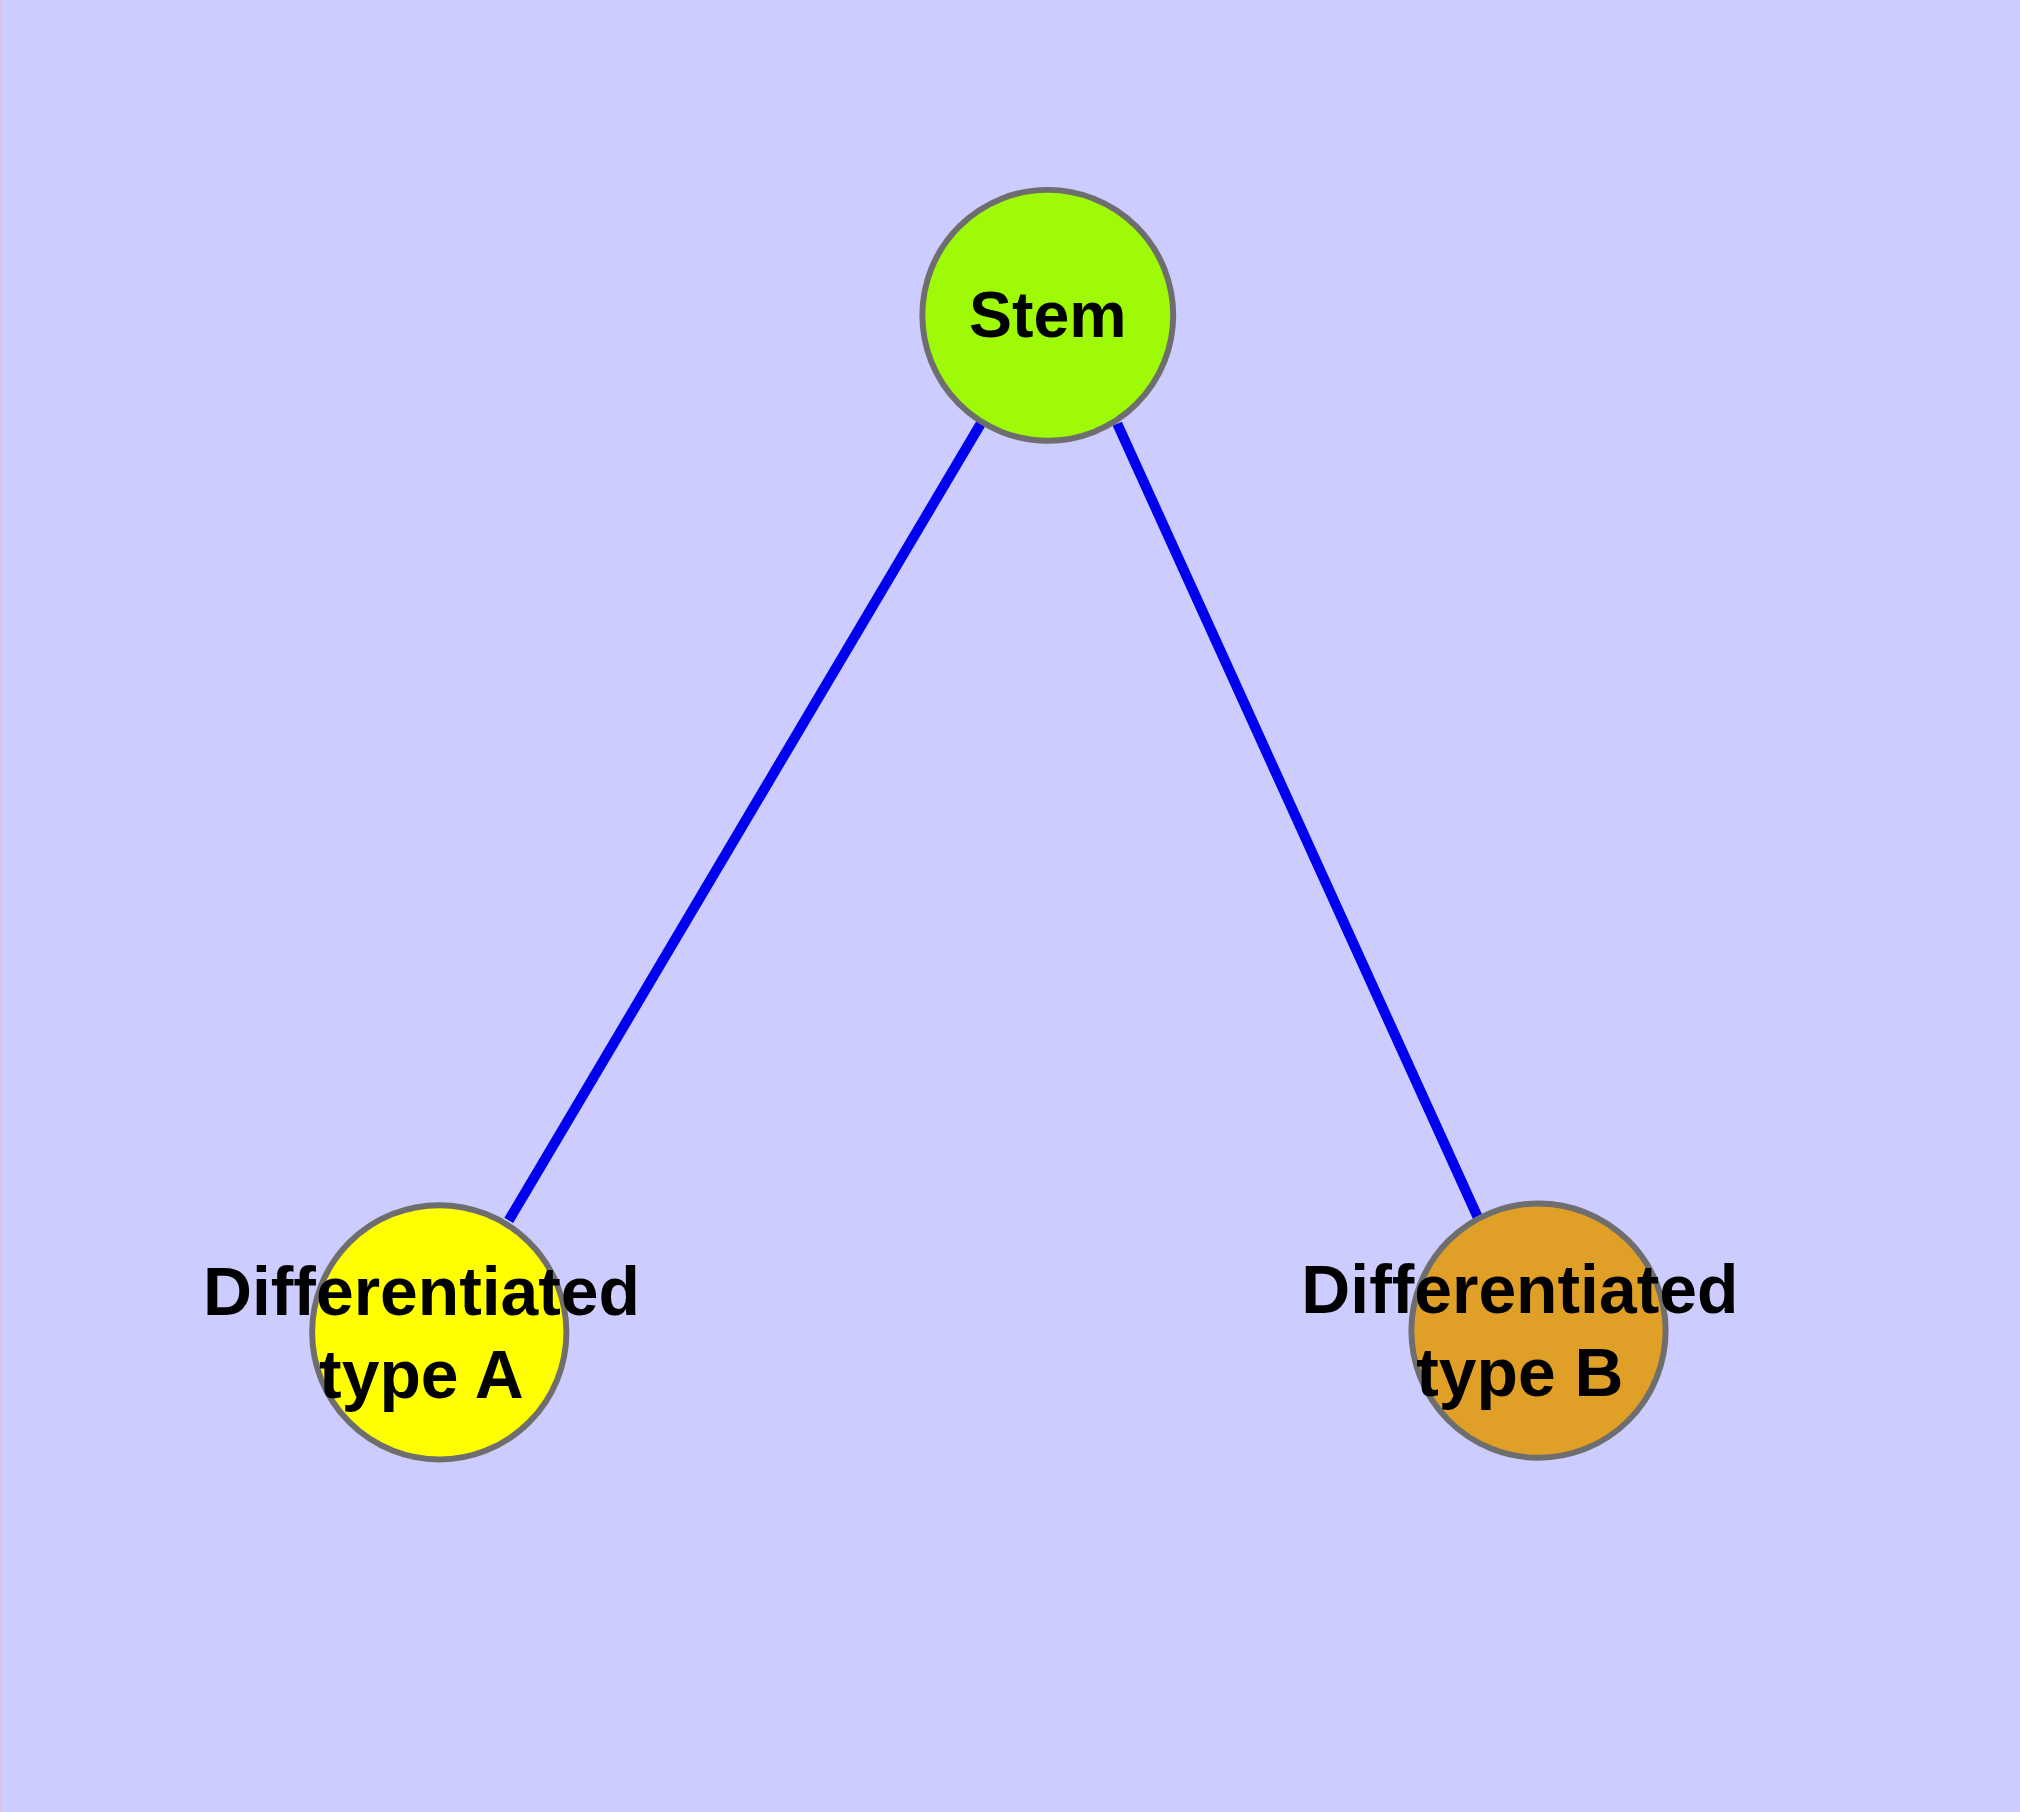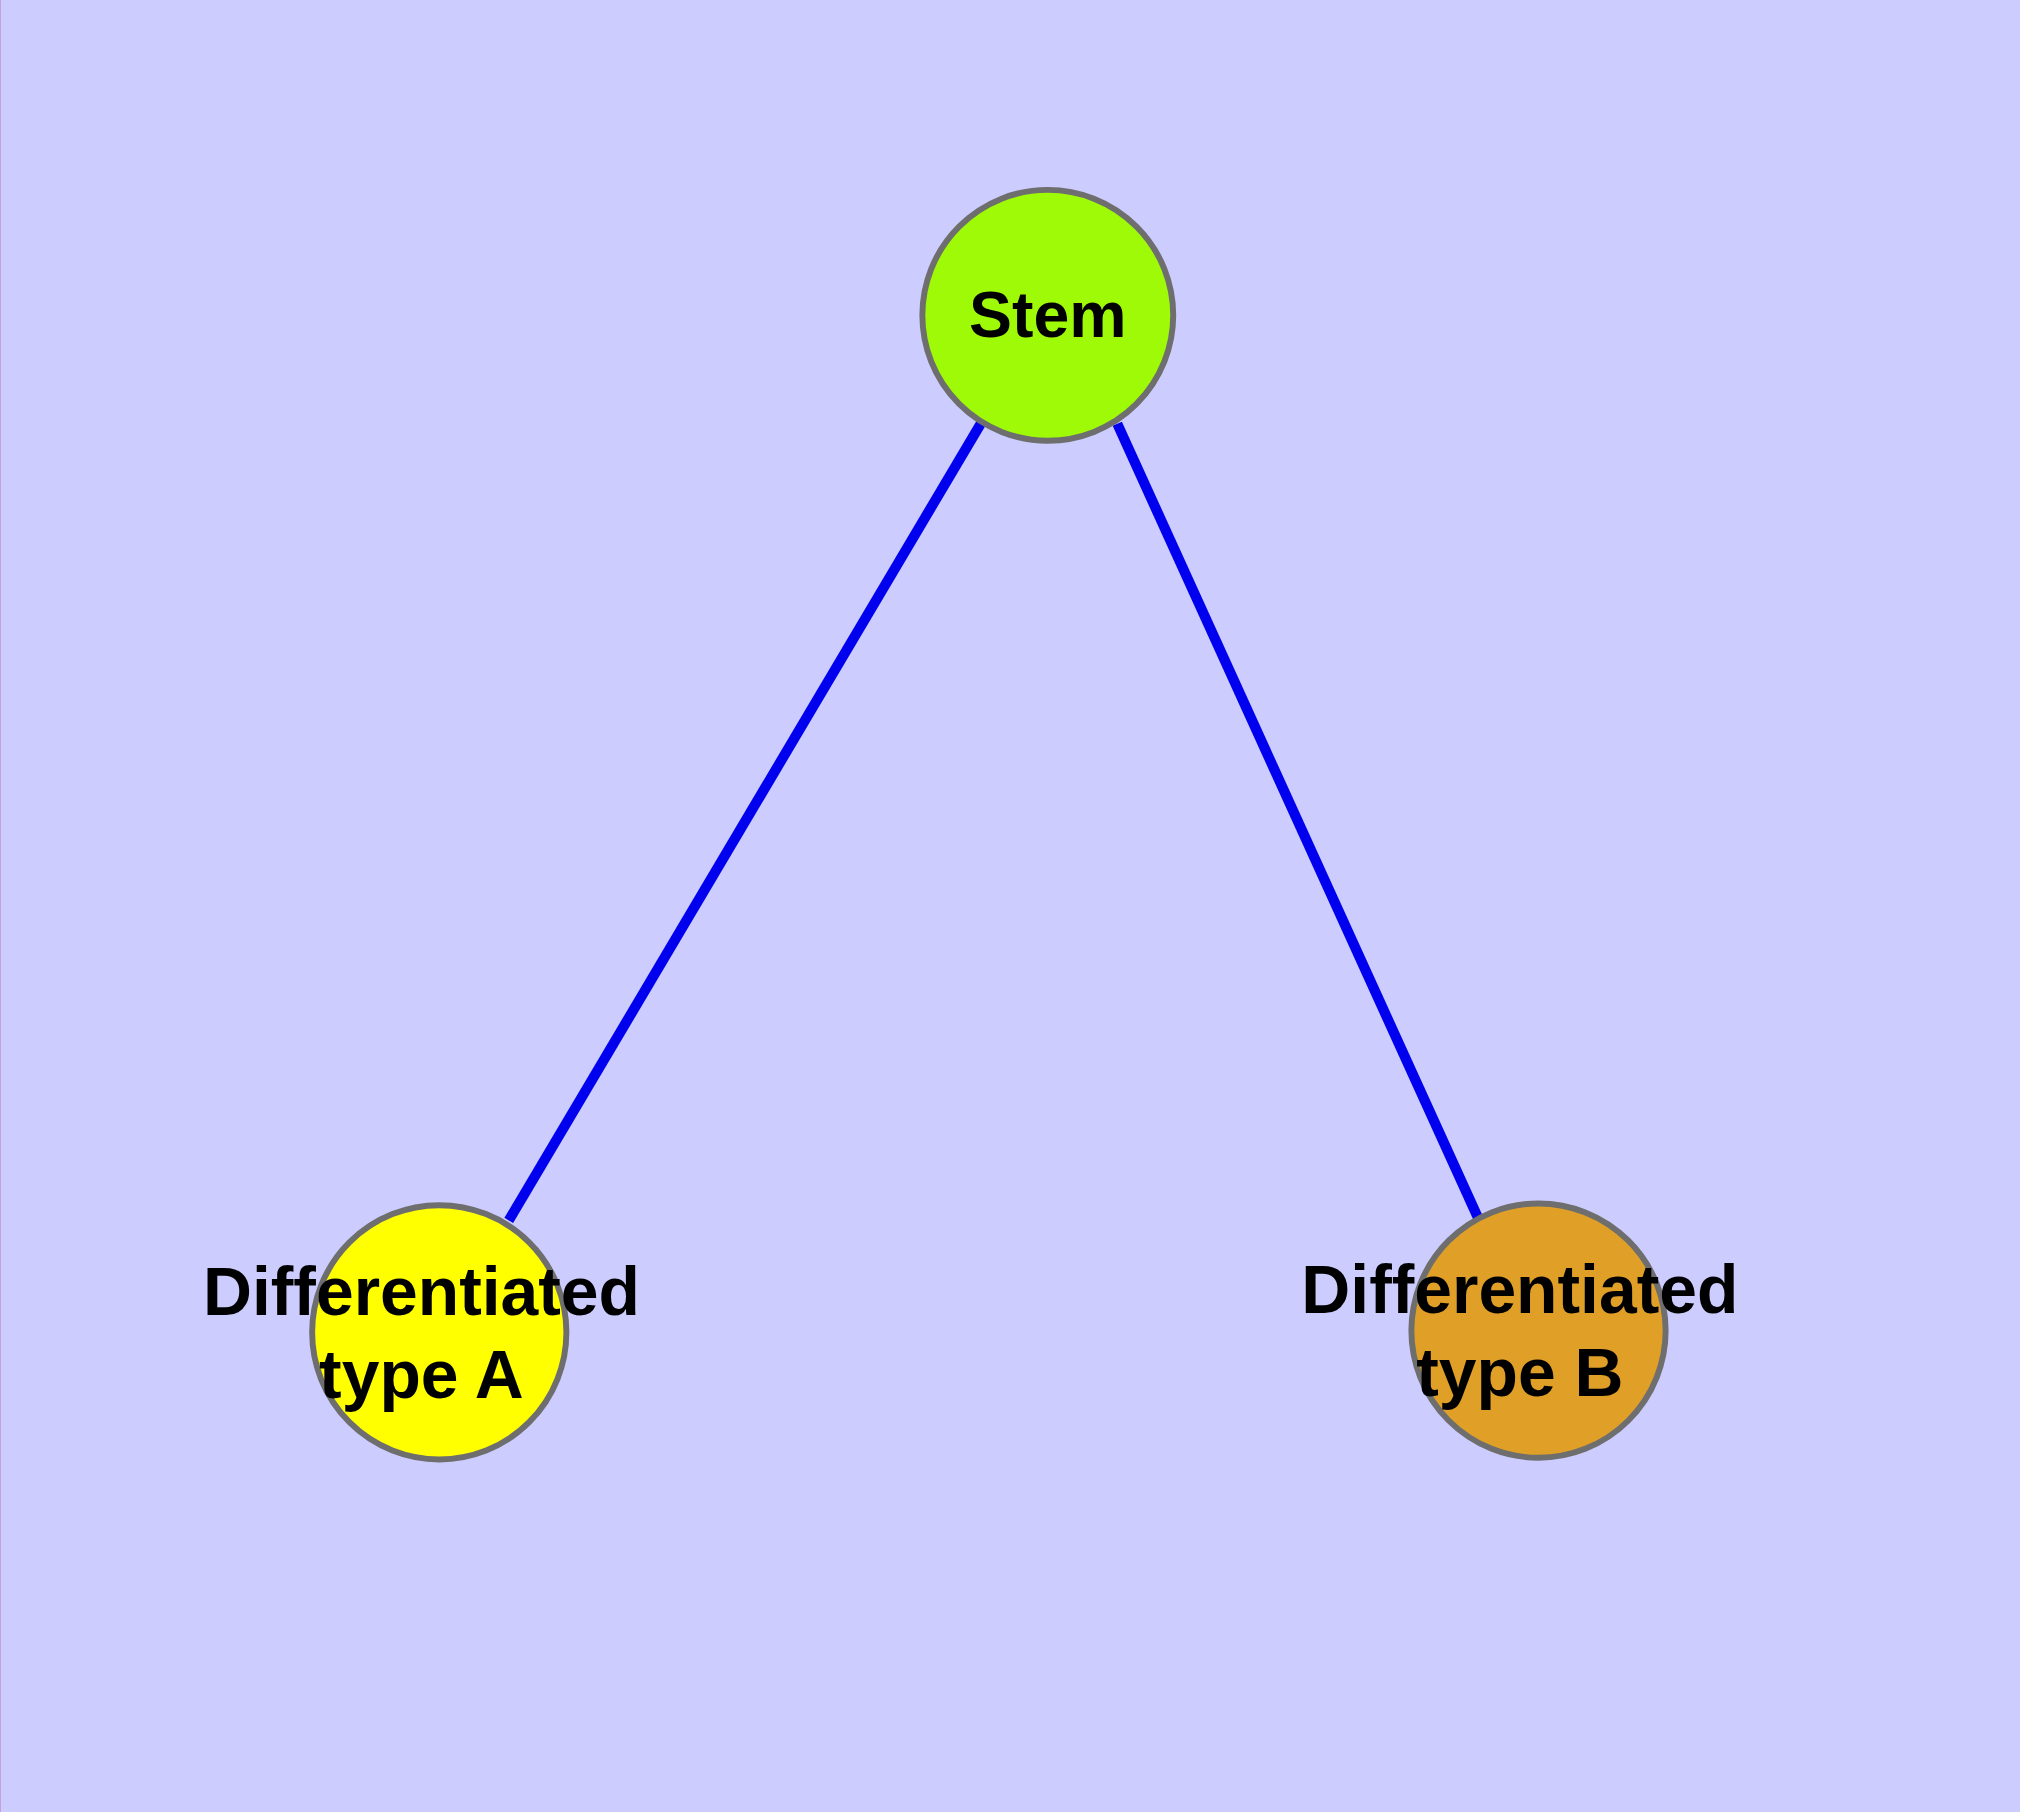--- a/index.html
+++ b/index.html
@@ -9,21 +9,21 @@
   }
   body {
     background: #ffffff;
     font-family: "Liberation Sans", sans-serif;
   }
   #canvas {
     position: relative;
     width: 2021px;
     height: 1812px;
     overflow: hidden;
-    background: #be185d;
+    background: #fca5a5;
   }
   #graph-svg {
     position: absolute;
     left: 0;
     top: 0;
     width: 2021px;
     height: 1812px;
     display: block;
   }
   .node-circle {

